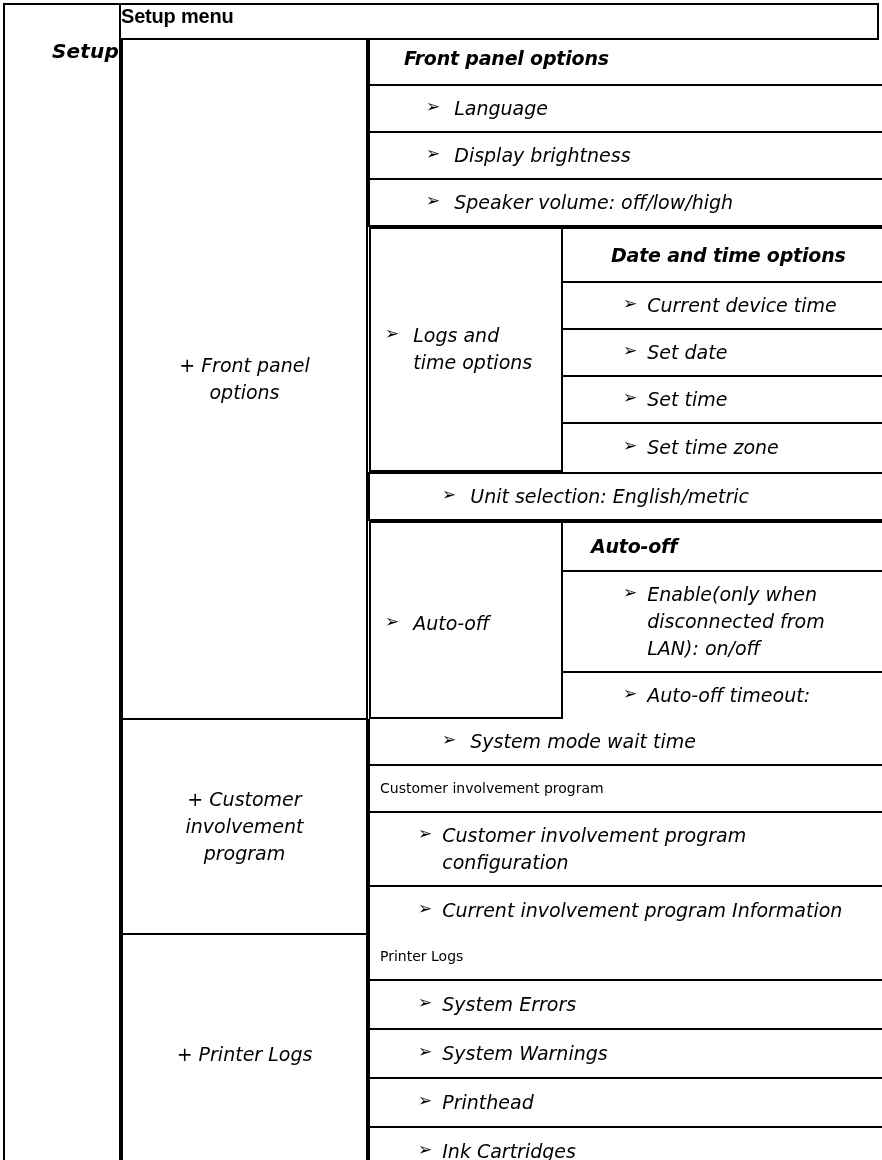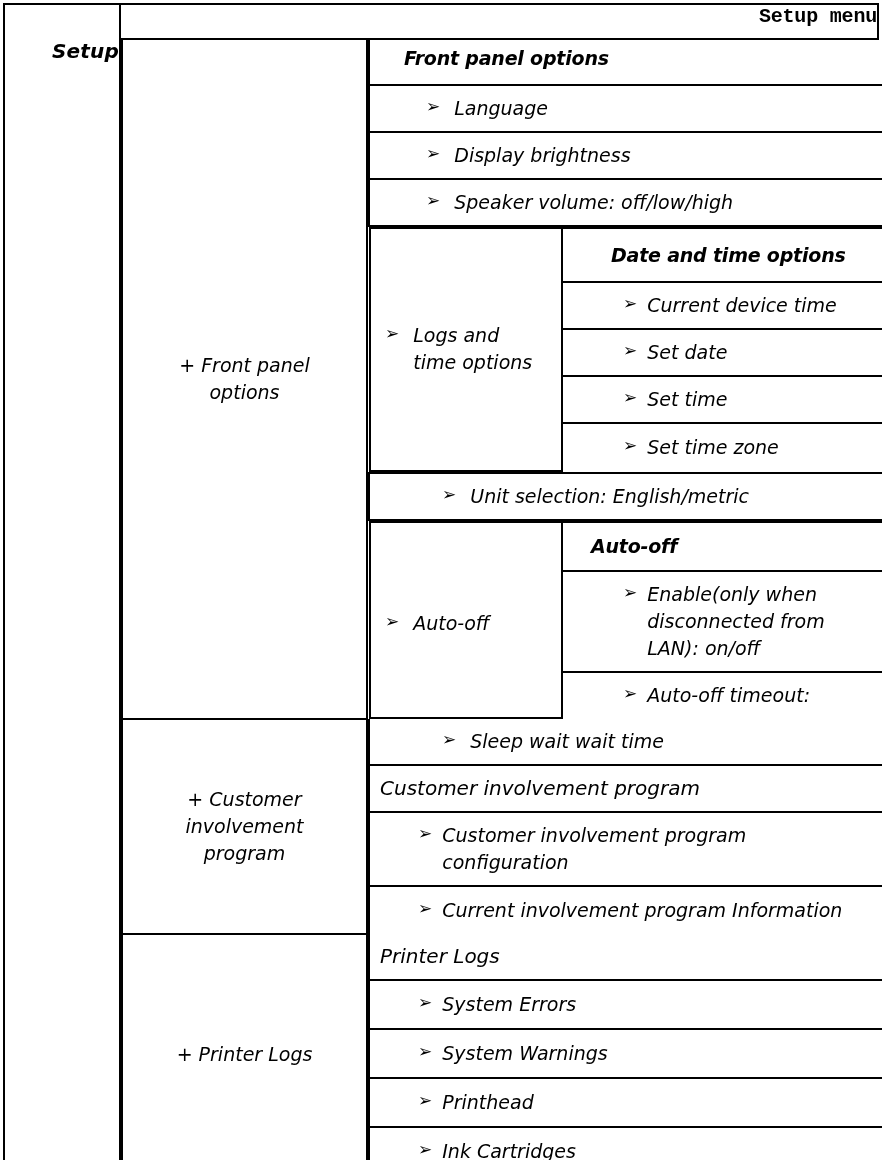--- a/index.html
+++ b/index.html
@@ -49,46 +49,44 @@
   
   .setup-label {
     font-family: "DejaVu Sans", sans-serif;
     font-style: italic;
     font-weight: bold;
     font-size: 20px;
     text-align: right;
     letter-spacing: .2px;
   }
   .menu-title {
-    font-family: Liberation Mono, monospace;
+    font-family: Liberation Sans, sans-serif;
     font-weight: bold;
     font-size: 20px;
     padding: 6px 0 6px 29px;
     letter-spacing: -.2px;
-    text-align: right;
   }
   .grp-label {
     font-family: "DejaVu Sans", sans-serif;
     font-style: italic;
     font-size: 19px;
     text-align: center;
     line-height: 1.42;
     padding: 4px 14px;
   }
   .sec-head {
     font-family: "DejaVu Sans", sans-serif;
     font-weight: bold;
     font-style: italic;
     font-size: 19px;
     letter-spacing: -.2px;
   }
   .sec-head-plain {
     font-family: "DejaVu Sans", sans-serif;
-    font-style: italic;
-    font-size: 20px;
+    font-size: 14px;
   }
 
   
   .pad-head      { padding: 1px 0 10px 34px; }
   .pad-head2     { padding: 10px 0 10px 48px; }
   .pad-head-flat { padding: 9px 0 9px 10px; }
 
   
   .row-flex {
     display: flex;
@@ -322,21 +320,21 @@
 involvement
 program</div>
                   </td>
                   <td class="host noright nobot">
                     <table class="nest">
                       <tbody>
                         <tr>
                           <td class="notop noright" style="height:44px;">
                             <div class="row-flex ind-2">
                               <span class="arrow arrow-gap">➢</span>
-                              <span class="arrow-txt">Sleep wait wait time</span>
+                              <span class="arrow-txt">System mode wait time</span>
                             </div>
                           </td>
                         </tr>
                         <tr>
                           <td class="noright" style="height:45px;">
                             <div class="sec-head-plain pad-head-flat">Customer involvement program</div>
                           </td>
                         </tr>
                         <tr>
                           <td class="noright" style="height:47px;">

